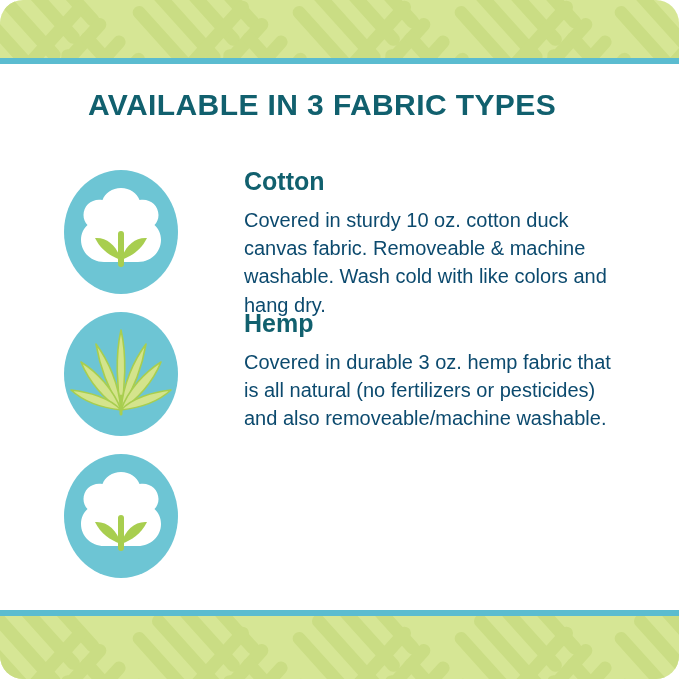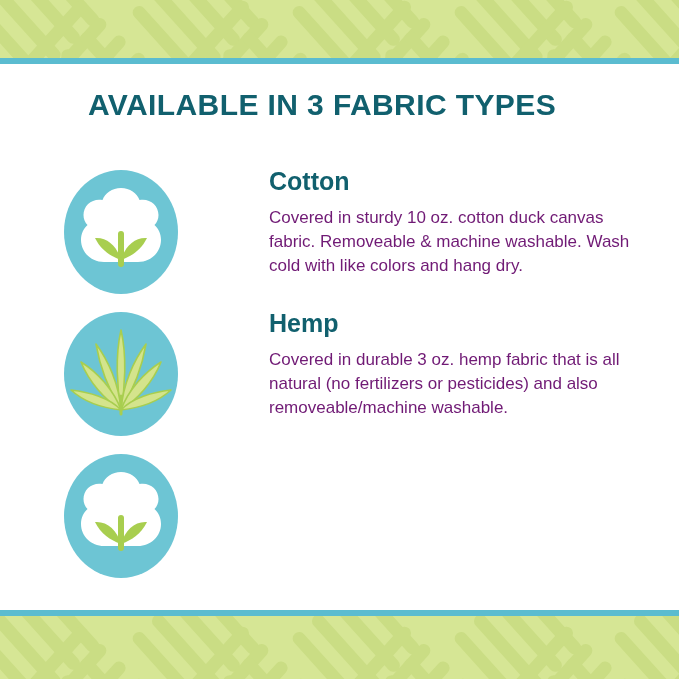--- a/index.html
+++ b/index.html
@@ -3,21 +3,21 @@
 <meta charset="utf-8">
 <style>
   html,body{margin:0;padding:0;}
   body{
     width:679px;height:679px;
     background:#ffffff;
     font-family:"Liberation Sans", sans-serif;
     overflow:hidden;
     position:relative;
   }
-  .page{position:relative;width:679px;height:679px;background:#fff;overflow:hidden;}
+  .page{position:relative;width:679px;height:679px;background:#fff;overflow:hidden;border-radius:23px;}
 
   
   .band{position:absolute;left:0;width:679px;overflow:hidden;background:#d6e695;}
   .band-top{top:0;height:58px;}
   .band-bottom{bottom:0;height:63px;}
 
   .band .stripes{position:absolute;left:-40px;top:-60px;width:780px;height:200px;}
   .rule{position:absolute;left:0;width:679px;height:6px;background:#5bbcd0;}
   .rule-top{top:58px;}
   .rule-bottom{bottom:63px;}
@@ -33,28 +33,28 @@
   
   .rows{position:absolute;left:0;top:0;width:679px;}
   .row{position:absolute;left:0;width:679px;}
   .row-0{top:168px;}
   .row-1{top:310px;}
   .row-2{top:452px;}
 
   .icon-wrap{position:absolute;left:62px;top:0;width:118px;height:128px;}
   .icon-wrap svg{display:block;width:118px;height:128px;}
 
-  .texts{position:absolute;left:244px;top:0;width:380px;margin-left:25px;}
+  .texts{position:absolute;left:244px;top:0;width:380px;}
   .fabric-name{
     font-size:25px;font-weight:bold;color:#11606e;
     line-height:1.1;margin:0 0 10px 0;
     font-family:"Liberation Sans", sans-serif;
   }
   .fabric-desc{
-    font-size:17px;color:#701a75;line-height:1.42;margin:0;
+    font-size:20px;color:#0c4a6e;line-height:1.42;margin:0;
     font-family:"Liberation Sans", sans-serif;
   }
 </style>
 </head>
 <body>
 
 <div class="page">
 
   <div class="band band-top">
     <svg class="stripes" viewBox="0 0 780 200" preserveAspectRatio="none">

